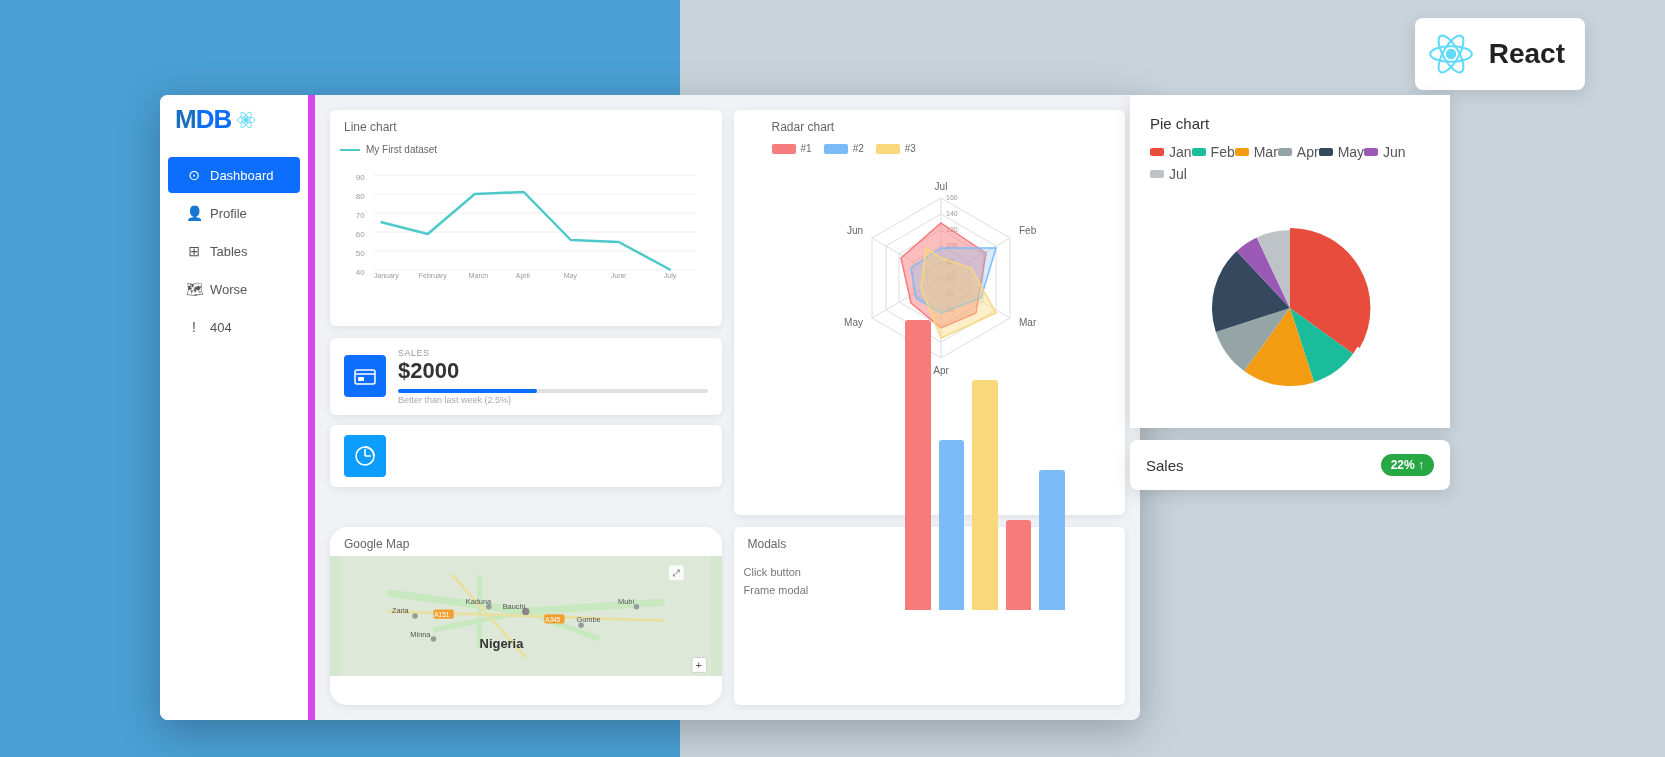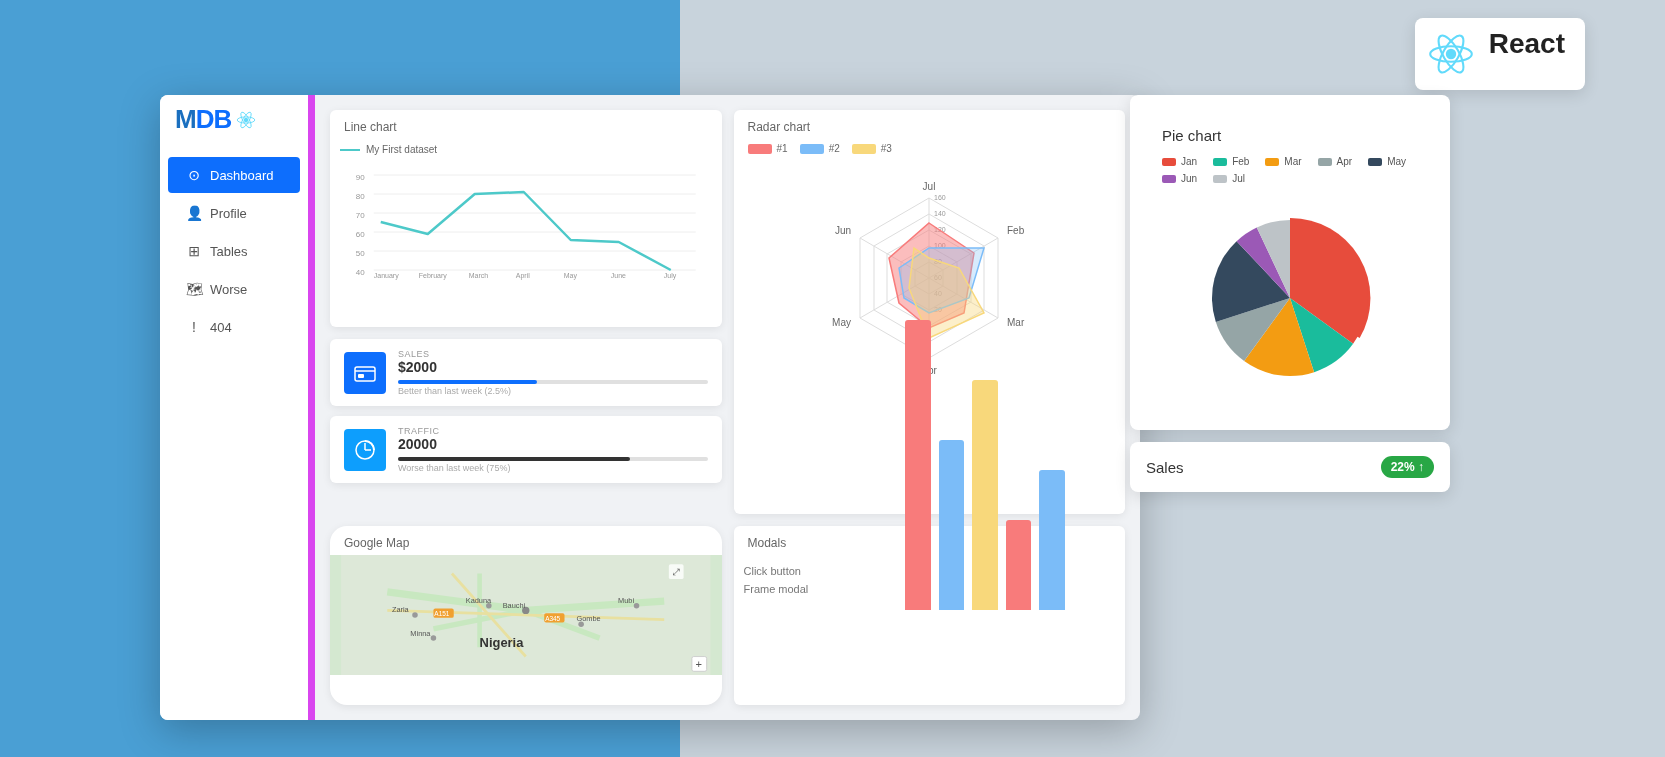--- a/index.html
+++ b/index.html
@@ -158,21 +158,21 @@
     .stat-info {
       flex: 1;
     }
     .stat-label {
       font-size: 9px;
       color: #999;
       letter-spacing: 0.5px;
       text-transform: uppercase;
     }
     .stat-value {
-      font-size: 14px;
+      font-size: 22px;
       font-weight: 600;
       color: #333;
     }
     .stat-progress {
       height: 4px;
       background: #e0e0e0;
       border-radius: 2px;
       margin-top: 5px;
     }
     .stat-progress-bar {
@@ -183,20 +183,21 @@
     .stat-desc {
       font-size: 9px;
       color: #aaa;
       margin-top: 2px;
     }
 
     
     .radar-chart-card {
       grid-column: 2;
       grid-row: 1 / 3;
+      padding-left: 24px;
     }
 
     
     .map-card {
       grid-column: 1;
       grid-row: 3;
       border-radius: 17px;
     }
 
     
@@ -211,38 +212,38 @@
       left: 1130px;
       top: 95px;
       width: 320px;
       display: flex;
       flex-direction: column;
       gap: 12px;
     }
 
     .pie-card {
       background: #fff;
-      border-radius: 8px;
+      border-radius: 0;
       box-shadow: 0 4px 16px rgba(0,0,0,0.12);
-      padding: 32px;
+      padding: 20px;
     }
 
     .pie-title {
       font-size: 15px;
       font-weight: 500;
       color: #333;
       margin-bottom: 12px;
     }
 
     .pie-legend {
       display: flex;
       flex-wrap: wrap;
-      gap: 6px 16px;
-      margin-bottom: 14px;
-      font-size: 10px;
+      gap: 6px 0;
+      margin-bottom: 26px;
+      font-size: 14px;
       color: #555;
     }
     .legend-item {
       display: flex;
       align-items: center;
       gap: 5px;
     }
     .legend-dot {
       width: 14px;
       height: 8px;
@@ -280,20 +281,21 @@
       align-items: center;
       gap: 4px;
     }
 
     
     .react-logo-container {
       position: absolute;
       top: 18px;
       right: 80px;
       display: flex;
+      align-items: center;
       gap: 12px;
       background: #fff;
       padding: 10px 20px 10px 10px;
       border-radius: 8px;
       box-shadow: 0 4px 16px rgba(0,0,0,0.12);
     }
     .react-label {
       font-size: 28px;
       font-weight: 800;
       color: #222;
@@ -455,28 +457,20 @@
 
       <div class="stat-card">
         <div class="stat-icon" style="background:#0d9efd;">
           <svg width="22" height="22" viewBox="0 0 22 22">
             <circle cx="11" cy="11" r="9" fill="none" stroke="white" stroke-width="1.5"></circle>
             <path d="M11 2 A9 9 0 0 1 20 11" fill="none" stroke="white" stroke-width="2"></path>
             <line x1="11" y1="11" x2="11" y2="4" stroke="white" stroke-width="1.5"></line>
             <line x1="11" y1="11" x2="17" y2="11" stroke="white" stroke-width="1.5"></line>
           </svg>
         </div>
-        <div class="stat-info">
-          <div class="stat-label">TRAFFIC</div>
-          <div class="stat-value">20000</div>
-          <div class="stat-progress">
-            <div class="stat-progress-bar" style="width:75%; background:#333;"></div>
-          </div>
-          <div class="stat-desc">Worse than last week (75%)</div>
-        </div>
       </div>
     </div>
 
     <div class="card radar-chart-card">
       <div class="card-title">Radar chart</div>
 
       <div style="display:flex;gap:12px;padding:4px 14px;font-size:10px;color:#666;align-items:center;">
         <div class="legend-item">
           <div style="width:24px;height:10px;background:#f87b7b;border-radius:2px;"></div>
           <span>#1</span>

